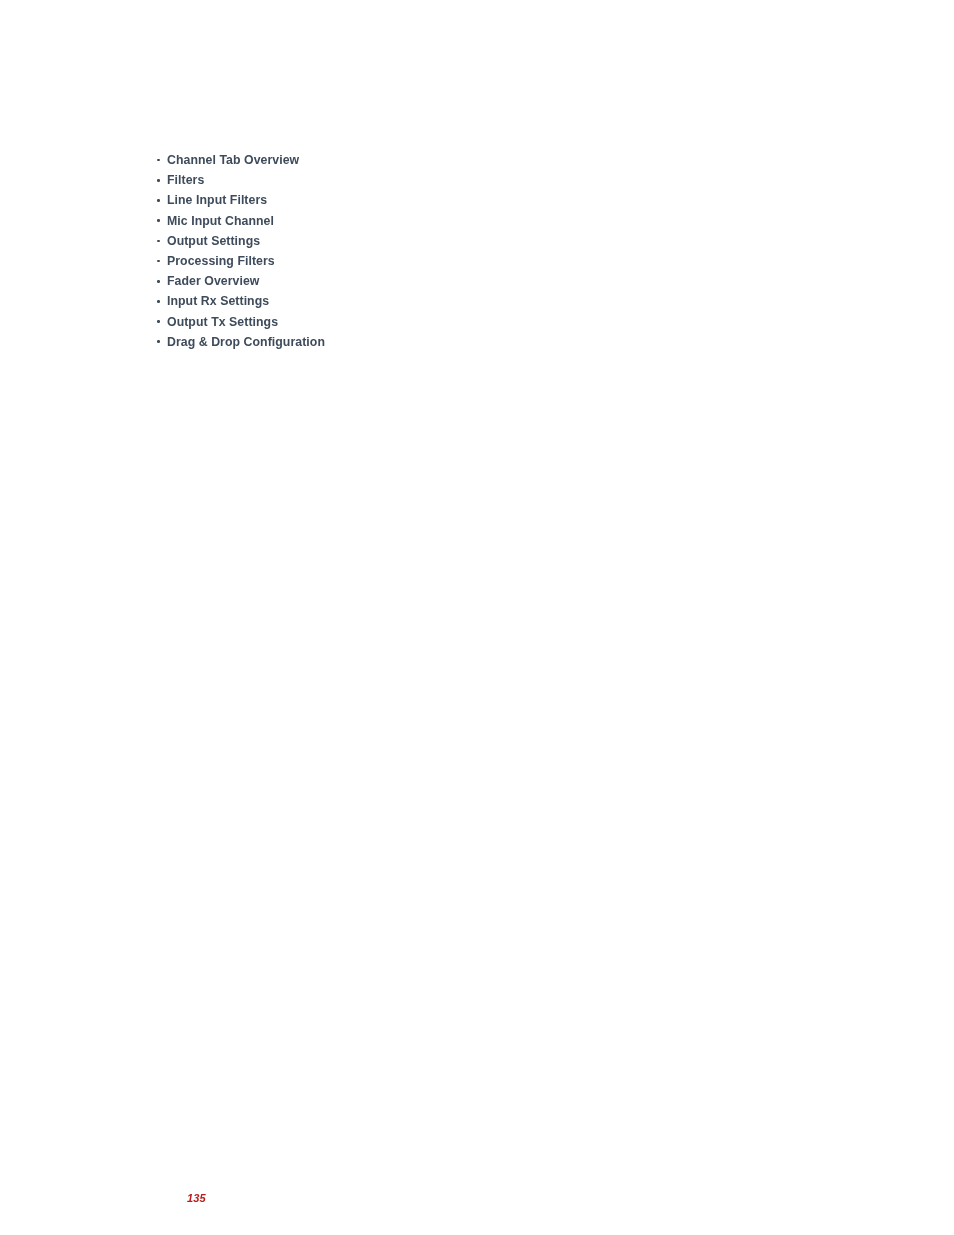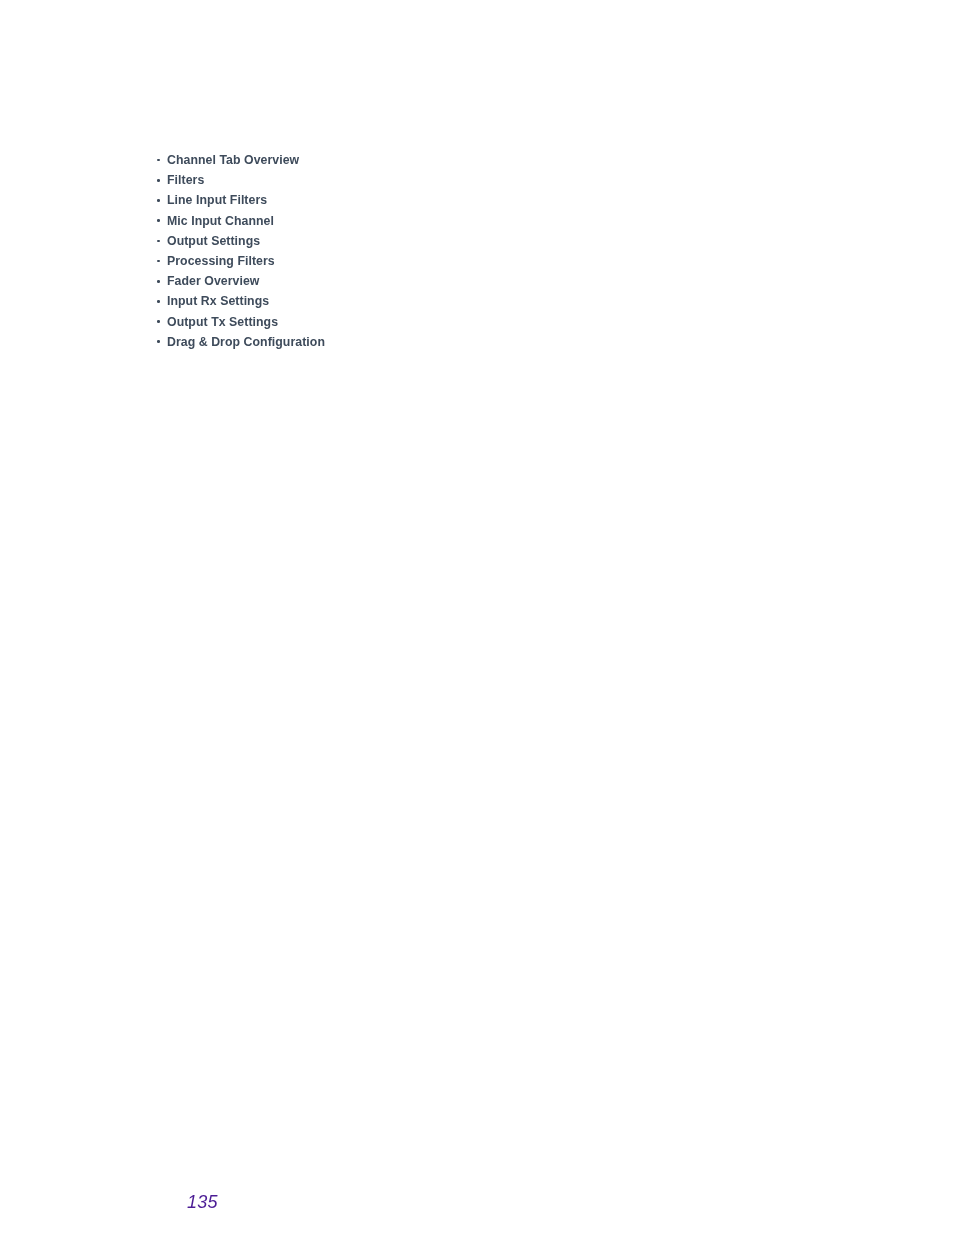--- a/index.html
+++ b/index.html
@@ -72,24 +72,24 @@
   #topic-list li .txt {
     display: inline-block;
     padding-left: 0px;
   }
 
   
   #page-number {
     position: absolute;
     left: 187px;
     top: 1192px;
-    font-size: 18px;
-    font-weight: normal;
+    font-size: 11px;
+    font-weight: bold;
     font-style: italic;
-    color: #4c1d95;
+    color: #b91c1c;
     letter-spacing: 0.01em;
   }
 </style>
 </head>
 <body>
 
 <div id="page">
 
 
   <ul id="topic-list">

